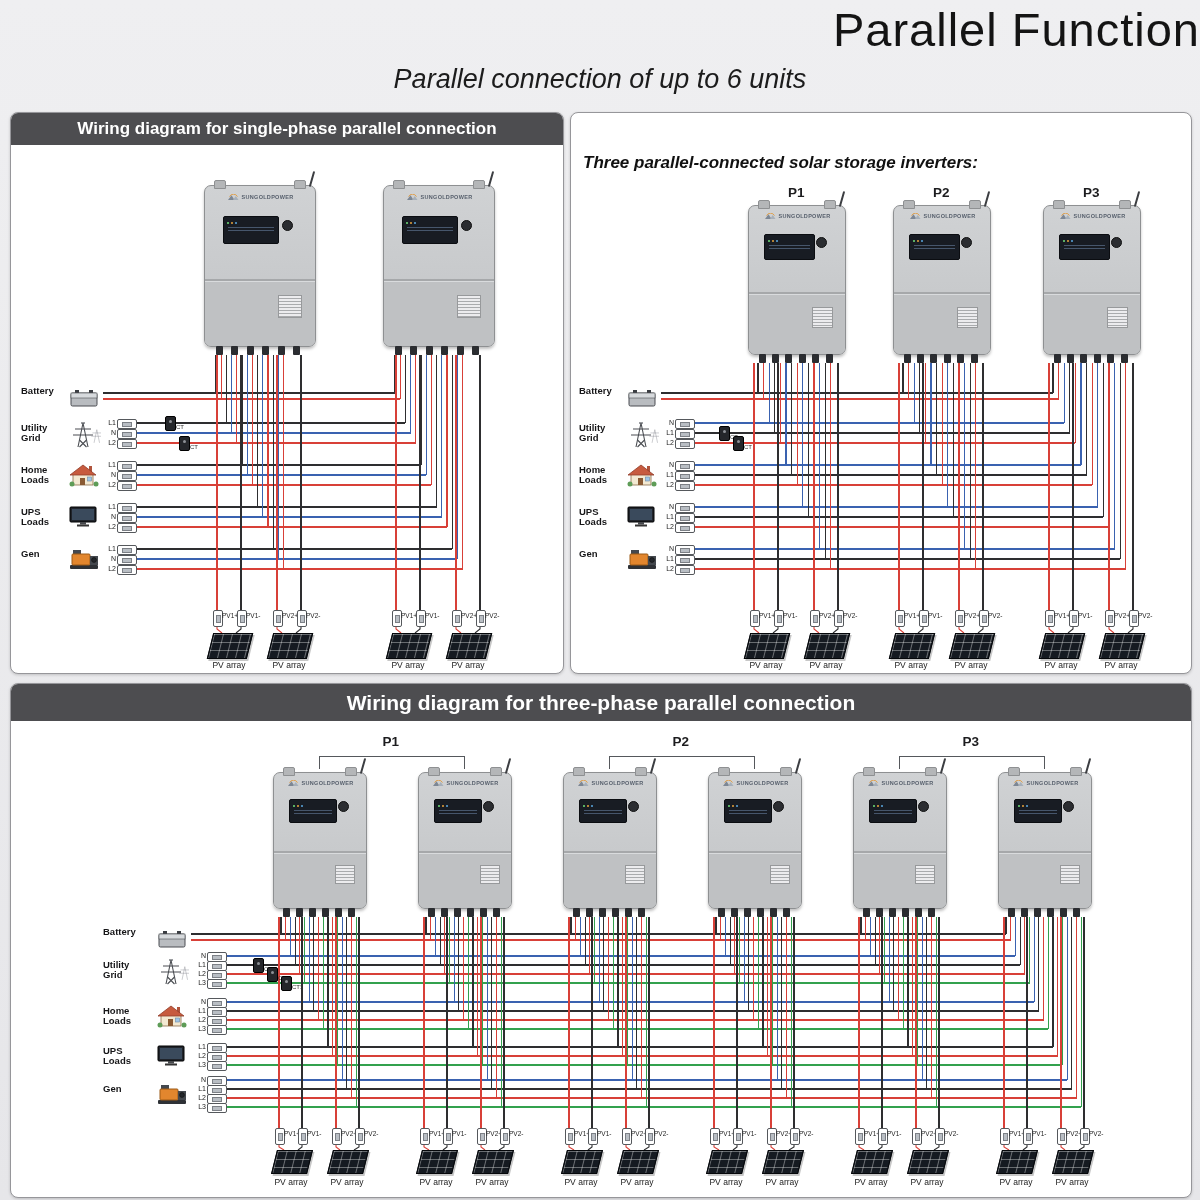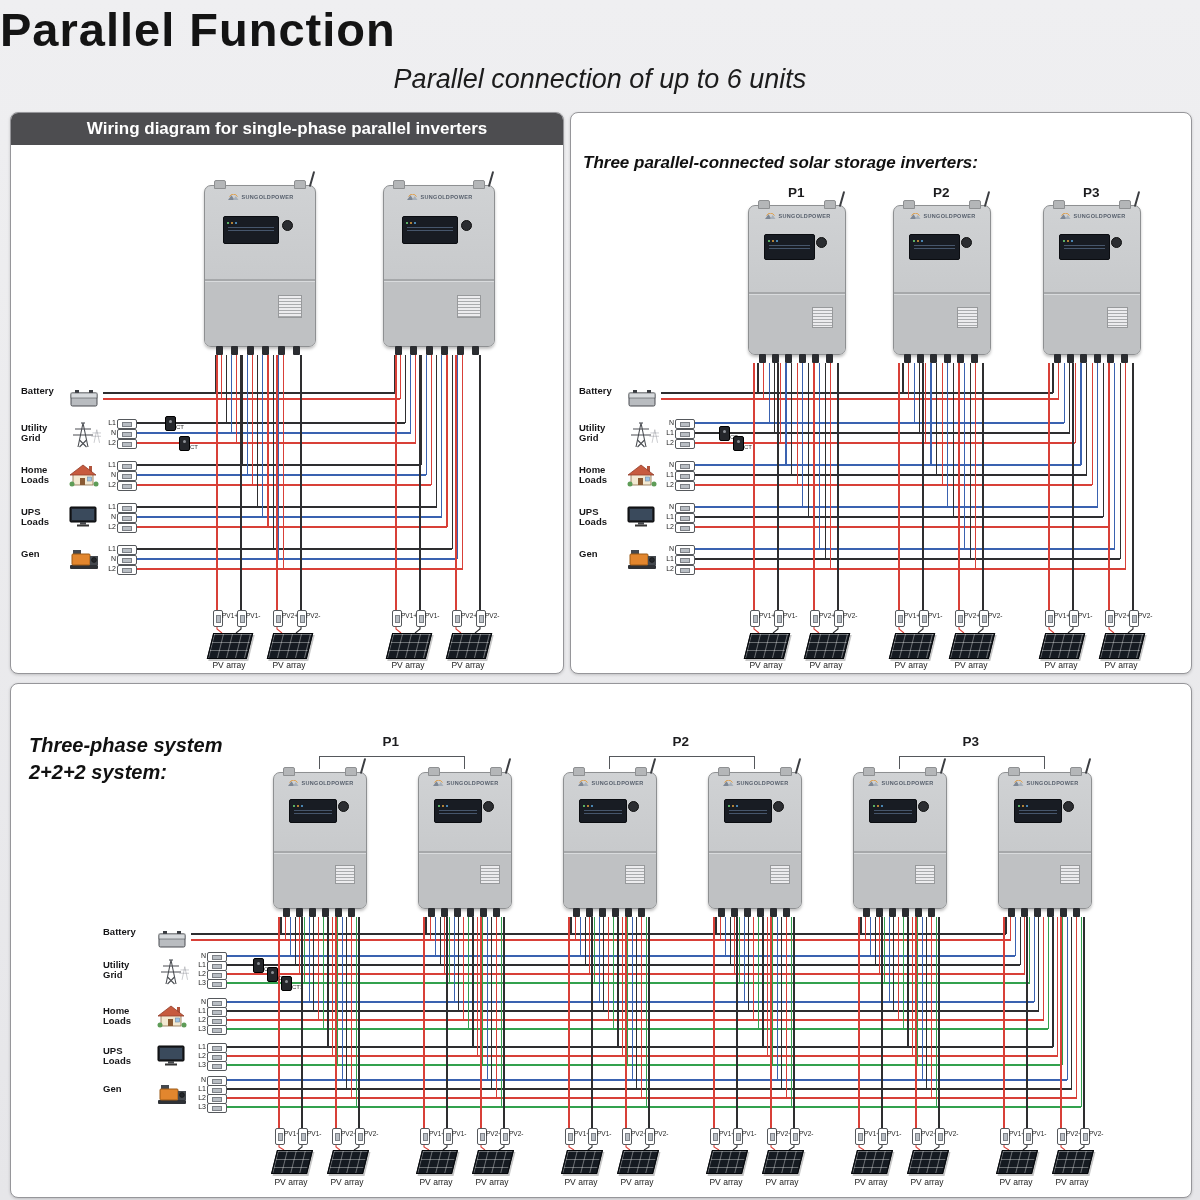--- a/index.html
+++ b/index.html
@@ -1,20 +1,20 @@
 <!DOCTYPE html>
 <html><head>
 <meta charset="utf-8">
 <style>
   html,body{margin:0;padding:0}
   body{width:1200px;height:1200px;position:relative;overflow:hidden;
        background:#e9e9ec;font-family:"Liberation Sans",sans-serif;color:#1a1a1a}
   .page{position:absolute;inset:0;background:linear-gradient(180deg,#efeff1 0%,#e6e6e9 100%)}
-  .title{position:absolute;left:0;right:0;top:2px;margin:0;text-align:left;
-         font-size:47px;font-weight:700;letter-spacing:1px;color:#141414}
+  .title{position:absolute;left:0;right:0;top:2px;margin:0;text-align:right;
+         font-size:47px;font-weight:400;letter-spacing:1px;color:#141414}
   .page-sub{position:absolute;left:0;right:0;top:64px;text-align:center;
             font-style:italic;font-size:27px;color:#1c1c1c}
   .panel{position:absolute;background:#fff;border:1px solid #96969a;border-radius:8px;
          box-shadow:0 1px 3px rgba(0,0,0,.18)}
   .panel-a{left:10px;top:112px;width:552px;height:560px}
   .panel-b{left:570px;top:112px;width:620px;height:560px}
   .panel-c{left:10px;top:683px;width:1180px;height:513px}
   .phead{position:absolute;left:0;top:0;right:0;height:32px;background:#4d4d50;color:#fff;
          font-weight:700;font-size:17px;display:flex;align-items:center;justify-content:center;
          border-radius:7px 7px 0 0}
@@ -71,21 +71,21 @@
   .pv-label{position:absolute;font-size:8.5px;color:#222;text-align:center;width:48px}
 </style>
 </head>
 <body>
 
 <div class="page">
   <h1 class="title">Parallel Function</h1>
   <div class="page-sub">Parallel connection of up to 6 units</div>
 
   <section class="panel panel-a">
-    <header class="phead">Wiring diagram for single-phase parallel inverters</header>
+    <header class="phead">Wiring diagram for single-phase parallel connection</header>
     <div class="diagram" id="diag-0">
         <svg width="552" height="560" class="wires">
           <line x1="92" y1="280" x2="384" y2="280" stroke="#2e2e30" stroke-width="1.1" shape-rendering="crispEdges"></line>
           <line x1="205" y1="242" x2="205" y2="280" stroke="#2e2e30" stroke-width="1.1" shape-rendering="crispEdges"></line>
           <line x1="384" y1="242" x2="384" y2="280" stroke="#2e2e30" stroke-width="1.1" shape-rendering="crispEdges"></line>
           <line x1="92" y1="286" x2="389.2" y2="286" stroke="#d84038" stroke-width="1.1" shape-rendering="crispEdges"></line>
           <line x1="210.2" y1="242" x2="210.2" y2="286" stroke="#d84038" stroke-width="1.1" shape-rendering="crispEdges"></line>
           <line x1="389.2" y1="242" x2="389.2" y2="286" stroke="#d84038" stroke-width="1.1" shape-rendering="crispEdges"></line>
           <line x1="125" y1="310" x2="394.4" y2="310" stroke="#2e2e30" stroke-width="1.1" shape-rendering="crispEdges"></line>
           <line x1="215.4" y1="242" x2="215.4" y2="310" stroke="#2e2e30" stroke-width="1.1" shape-rendering="crispEdges"></line>
@@ -549,24 +549,21 @@
         <div class="tl" style="left: 90px; top: 431px;">N</div>
         <div class="fuse" style="left: 104px; top: 432px;"></div>
         <div class="tl" style="left: 90px; top: 441px;">L1</div>
         <div class="fuse" style="left: 104px; top: 442px;"></div>
         <div class="tl" style="left: 90px; top: 451px;">L2</div>
         <div class="fuse" style="left: 104px; top: 452px;"></div>
       </div>
   </section>
 
   <section class="panel panel-c">
-    <div class="pnote">
-      <div>Three-phase system</div>
-      <div>2+2+2 system:</div>
-    </div>
+    <header class="phead phead-c">Wiring diagram for three-phase parallel connection</header>
     <div class="diagram" id="diag-2">
         <svg width="1180" height="513" class="wires">
           <line x1="180" y1="250" x2="995" y2="250" stroke="#2e2e30" stroke-width="1.1" shape-rendering="crispEdges"></line>
           <line x1="270" y1="233" x2="270" y2="250" stroke="#2e2e30" stroke-width="1.1" shape-rendering="crispEdges"></line>
           <line x1="415" y1="233" x2="415" y2="250" stroke="#2e2e30" stroke-width="1.1" shape-rendering="crispEdges"></line>
           <line x1="560" y1="233" x2="560" y2="250" stroke="#2e2e30" stroke-width="1.1" shape-rendering="crispEdges"></line>
           <line x1="705" y1="233" x2="705" y2="250" stroke="#2e2e30" stroke-width="1.1" shape-rendering="crispEdges"></line>
           <line x1="850" y1="233" x2="850" y2="250" stroke="#2e2e30" stroke-width="1.1" shape-rendering="crispEdges"></line>
           <line x1="995" y1="233" x2="995" y2="250" stroke="#2e2e30" stroke-width="1.1" shape-rendering="crispEdges"></line>
           <line x1="180" y1="256" x2="999.7" y2="256" stroke="#d84038" stroke-width="1.1" shape-rendering="crispEdges"></line>

